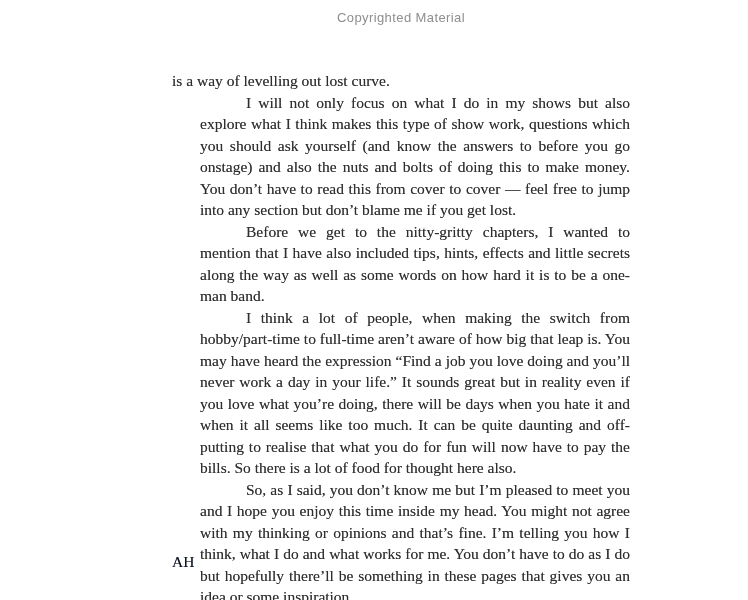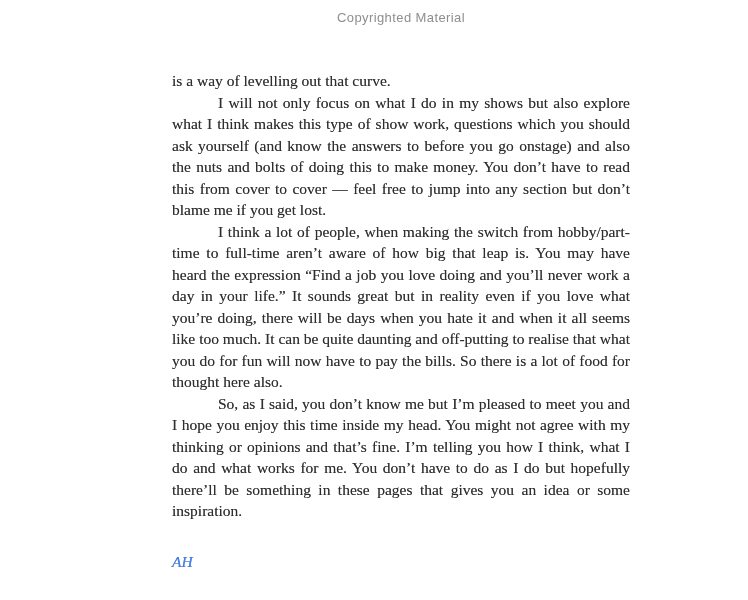--- a/index.html
+++ b/index.html
@@ -41,42 +41,43 @@
     color: #2e2e2e;
     text-align: justify;
     text-shadow: 0 0 0.5px rgba(46,46,46,0.55);
   }
   .text-block p {
     margin: 0;
     padding: 0;
   }
   .text-block p.indented {
     text-indent: 46px;
+    margin-left: 28px;
   }
   .signature {
     position: absolute;
     top: 551px;
     left: 172px;
     font-family: "Liberation Serif", "DejaVu Serif", serif;
     font-size: 15.5px;
     line-height: 21.5px;
-    color: #3b82f6;
+    color: #0f172a;
     text-shadow: 0 0 0.5px rgba(46,46,46,0.55);
-    font-style: italic;
   }
 </style>
 </head>
 <body>
 
 <div class="page">
 
   <div class="copyright-notice">Copyrighted Material</div>
 
   <div class="text-block">
-    <p class="no-indent">is a way of levelling out that curve.</p>
+    <p class="no-indent">is a way of levelling out lost curve.</p>
     <p class="indented">I will not only focus on what I do in my shows but also explore what I think makes this type of show work, questions which you should ask yourself (and know the answers to before you go onstage) and also the nuts and bolts of doing this to make money. You don’t have to read this from cover to cover — feel free to jump into any section but don’t blame me if you get lost.</p>
+    <p class="indented">Before we get to the nitty-gritty chapters, I wanted to mention that I have also included tips, hints, effects and little secrets along the way as well as some words on how hard it is to be a one-man band.</p>
     <p class="indented">I think a lot of people, when making the switch from hobby/part-time to full-time aren’t aware of how big that leap is. You may have heard the expression “Find a job you love doing and you’ll never work a day in your life.” It sounds great but in reality even if you love what you’re doing, there will be days when you hate it and when it all seems like too much. It can be quite daunting and off-putting to realise that what you do for fun will now have to pay the bills. So there is a lot of food for thought here also.</p>
     <p class="indented">So, as I said, you don’t know me but I’m pleased to meet you and I hope you enjoy this time inside my head. You might not agree with my thinking or opinions and that’s fine. I’m telling you how I think, what I do and what works for me. You don’t have to do as I do but hopefully there’ll be something in these pages that gives you an idea or some inspiration.</p>
   </div>
 
   <div class="signature">AH</div>
 
 </div>
 
 </body></html>

